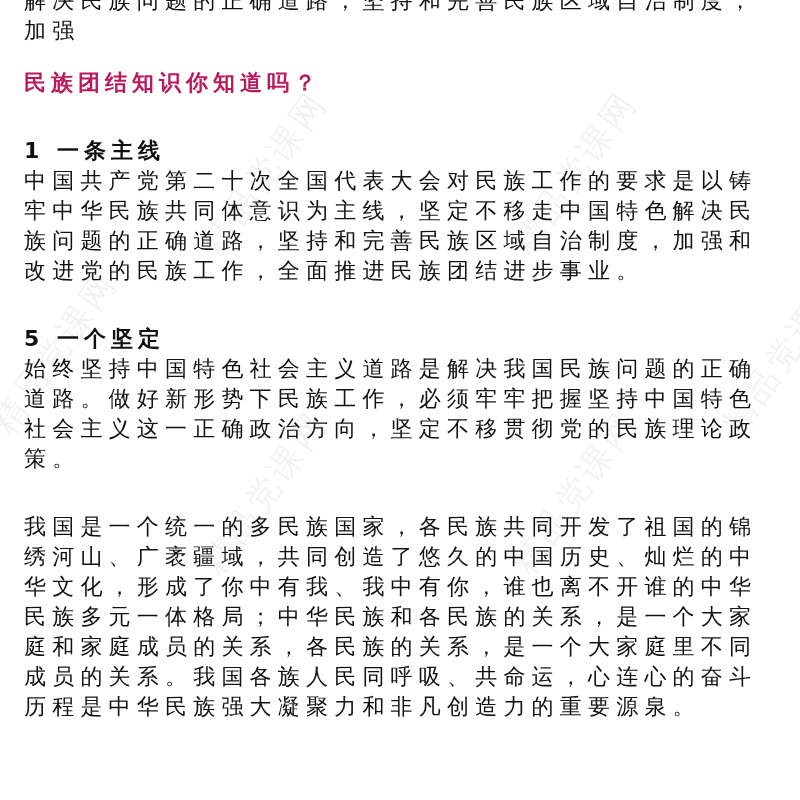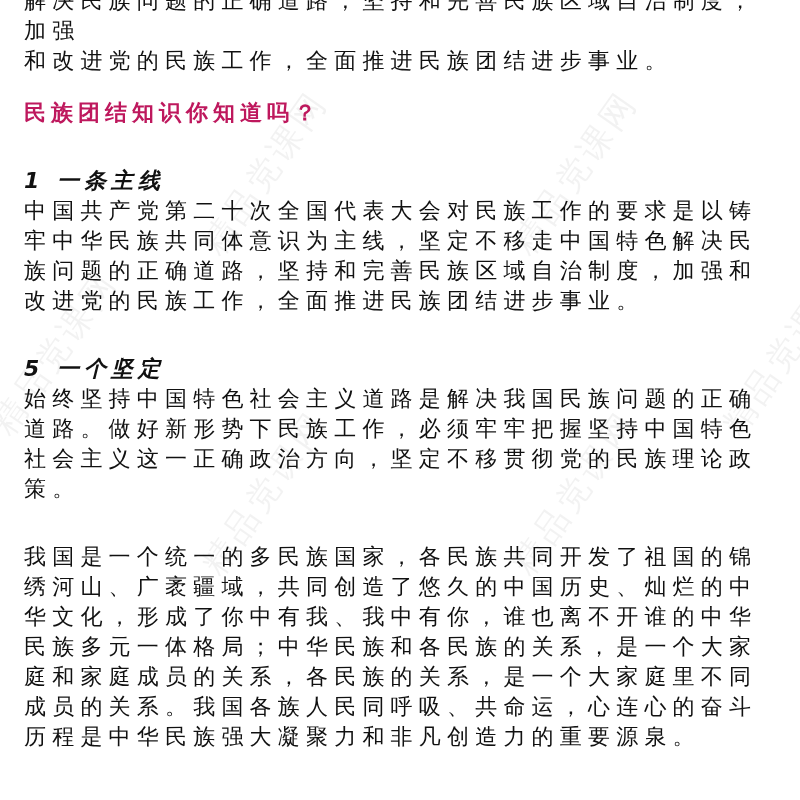--- a/index.html
+++ b/index.html
@@ -34,21 +34,20 @@
       letter-spacing: 5px;
       font-weight: bold;
       margin: 0;
     }
     .sec-title {
       font-size: 22px;
       line-height: 30px;
       letter-spacing: 5px;
       font-weight: bold;
       margin: 0;
-      font-style: italic;
     }
     .gap-sm { height: 22px; }
     .gap-lg { height: 38px; }
     .watermark-layer {
       position: absolute;
       inset: 0;
       pointer-events: none;
       overflow: hidden;
     }
     .wm {
@@ -69,21 +68,20 @@
   <div class="wm" style="left:480px; top:150px;">精品党课网</div>
   <div class="wm" style="left:170px; top:470px;">精品党课网</div>
   <div class="wm" style="left:480px; top:470px;">精品党课网</div>
   <div class="wm" style="left:-40px; top:330px;">精品党课网</div>
   <div class="wm" style="left:690px; top:330px;">精品党课网</div>
 </div>
 
 <div class="doc">
 
   <p class="para">解决民族问题的正确道路，坚持和完善民族区域自治制度，加强</p>
-  <p class="para">和改进党的民族工作，全面推进民族团结进步事业。</p>
 
   <div class="gap-sm"></div>
 
   <p class="q-title" style="color:#be185d;">民族团结知识你知道吗？</p>
 
   <div class="gap-lg"></div>
 
   <p class="sec-title">1  一条主线</p>
   <p class="para">中国共产党第二十次全国代表大会对民族工作的要求是以铸牢中华民族共同体意识为主线，坚定不移走中国特色解决民族问题的正确道路，坚持和完善民族区域自治制度，加强和改进党的民族工作，全面推进民族团结进步事业。</p>
 

